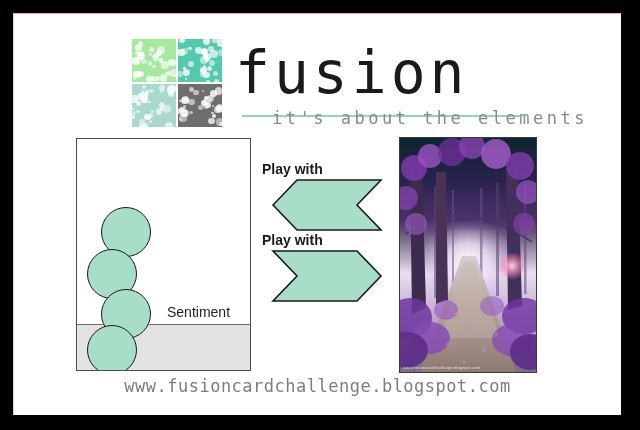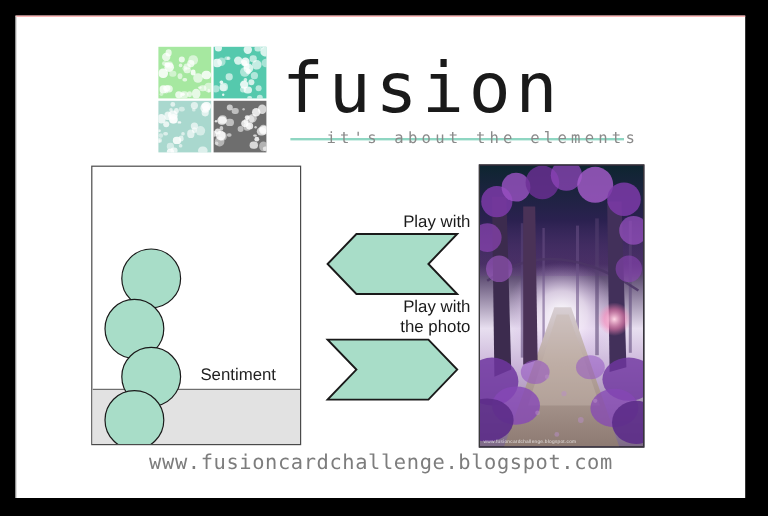--- a/index.html
+++ b/index.html
@@ -89,21 +89,21 @@
     width: 278px;
     height: 2px;
     background: #8fd6c2;
   }
 
   #tagline {
     position: absolute;
     left: 140px;
     top: 72px;
     font-family: "DejaVu Sans Mono", monospace;
-    font-size: 13px;
+    font-size: 17px;
     letter-spacing: 3.5px;
     color: #8a8a8a;
     white-space: nowrap;
   }
 
   
   #sketch-card {
     position: absolute;
     left: 62px;
     top: 124px;
@@ -146,24 +146,25 @@
     font-family: "Liberation Sans", sans-serif;
     font-size: 14px;
     color: #222222;
     white-space: nowrap;
   }
 
   
   #arrow-column {
     position: absolute;
     left: 248px;
-    top: 162px;
+    top: 147px;
     width: 130px;
     height: 210px;
-    text-align: right;
+    text-align: left;
+    font-weight: bold;
   }
   .arrow-caption {
     font-family: "Liberation Sans", sans-serif;
     font-size: 14px;
     color: #1a1a1a;
     line-height: 17px;
     white-space: nowrap;
   }
   .banner-wrap {
     position: relative;
@@ -389,21 +390,20 @@
     <div id="arrow-column">
       <div class="arrow-caption">Play with</div>
 
       <div class="banner-wrap">
         <svg class="banner-svg" width="112" height="54" viewBox="0 0 112 54">
           <polygon points="2,27 26,2 110,2 86,27 110,52 26,52" fill="#a8ddc8" stroke="#1a1a1a" stroke-width="1.6" stroke-linejoin="miter"></polygon>
         </svg>
       </div>
 
       <div class="arrow-caption">Play with</div>
-      <div class="arrow-caption">the photo</div>
 
       <div class="banner-wrap">
         <svg class="banner-svg" width="112" height="54" viewBox="0 0 112 54">
           <polygon points="2,2 86,2 110,27 86,52 2,52 26,27" fill="#a8ddc8" stroke="#1a1a1a" stroke-width="1.6" stroke-linejoin="miter"></polygon>
         </svg>
       </div>
 
     </div>
 
     <div id="photo">

